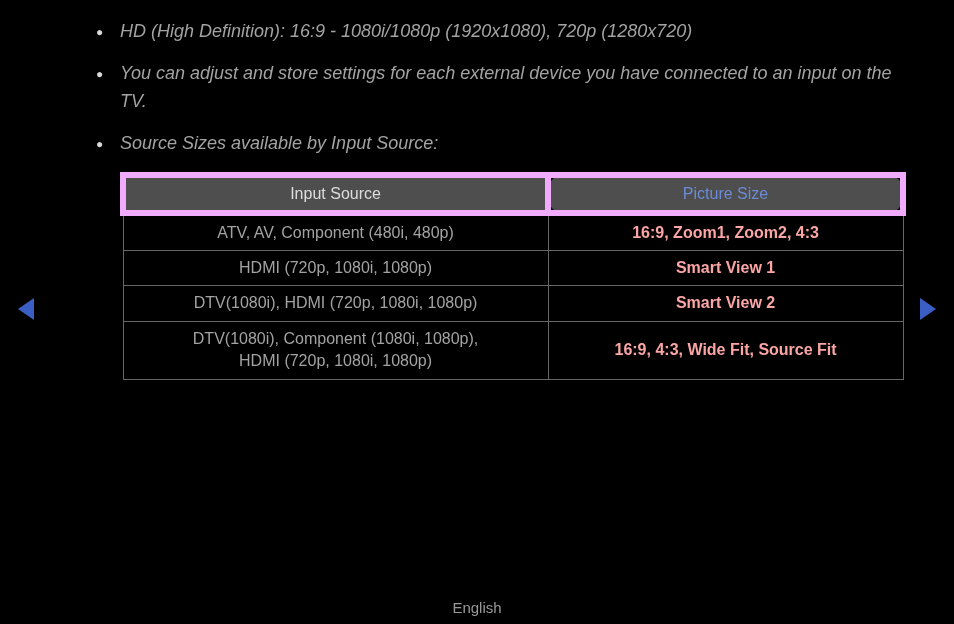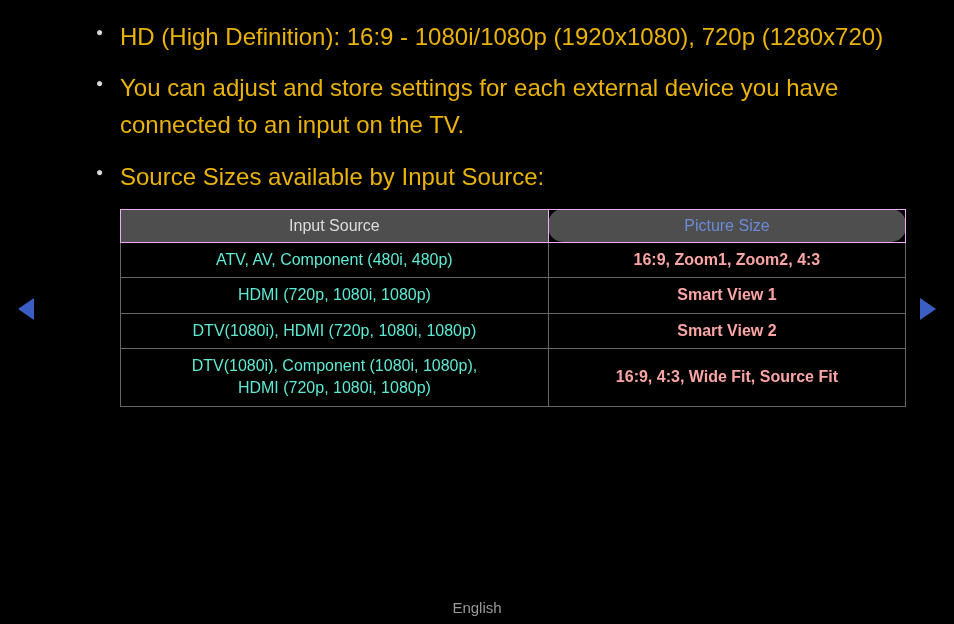--- a/index.html
+++ b/index.html
@@ -19,25 +19,26 @@
     }
     .content {
       padding: 18px 52px 0 52px;
     }
     ul.bullets {
       list-style: none;
       padding-left: 48px;
     }
     ul.bullets > li {
       position: relative;
-      font-size: 24px;
+      font-size: 18px;
       line-height: 1.55;
-      color: #eab308;
+      color: #a3a3a3;
       margin-bottom: 14px;
       padding-left: 20px;
+      font-style: italic;
     }
     ul.bullets > li::before {
       content: "●";
       position: absolute;
       left: -4px;
       top: 0;
       font-size: 12px;
       line-height: 28px;
       color: #d8d8d8;
     }
@@ -49,38 +50,38 @@
       width: 100%;
       border-collapse: collapse;
       table-layout: fixed;
     }
     th {
       background: #4e4e4e;
       color: #ddd;
       font-weight: 400;
       font-size: 16px;
       padding: 7px 0;
-      border: 1px solid #f0abfc;
+      border: 6px solid #f0abfc;
     }
     th.size-col {
       color: #6b8bd6;
       border-radius: 15px;
     }
     td {
       border-bottom: 1px solid #666;
       border-left: 1px solid #666;
       border-right: 1px solid #666;
       padding: 6px 8px;
       text-align: center;
       font-size: 16px;
       vertical-align: middle;
       line-height: 1.4;
     }
     td.source-col {
-      color: #5eead4;
+      color: #a3a3a3;
     }
     td.size-col {
       color: #fca5a5;
       font-weight: 700;
     }
     .nav-arrow {
       position: absolute;
       top: 298px;
       width: 0;
       height: 0;

